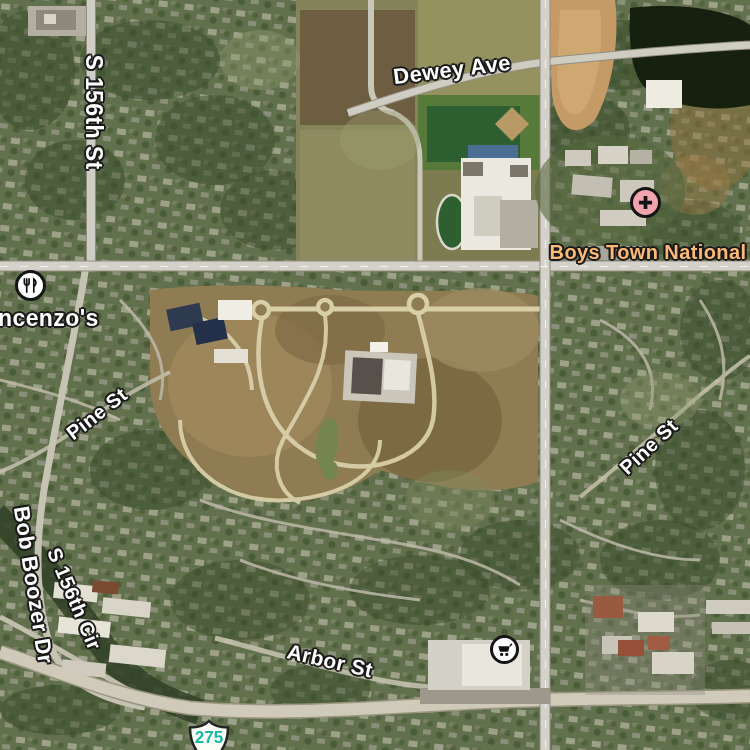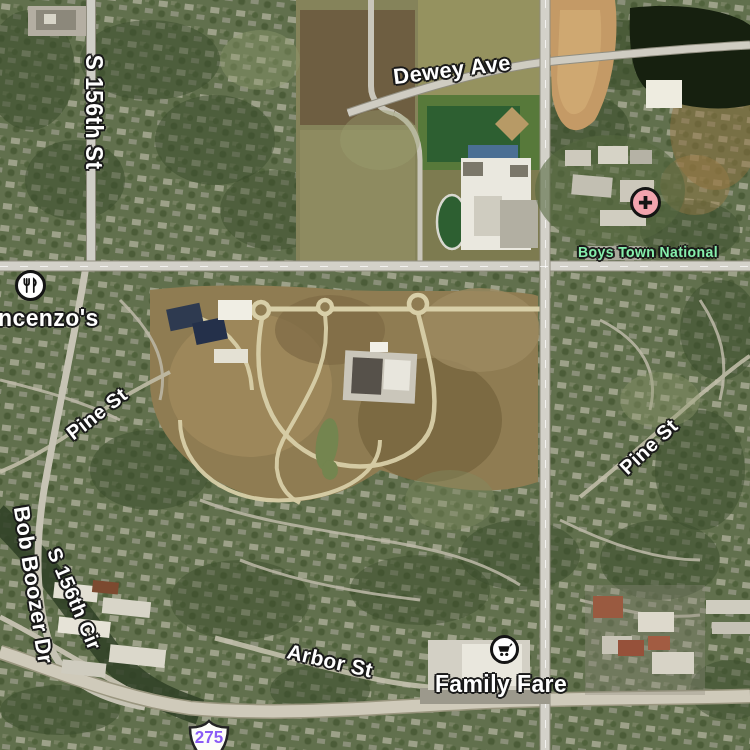--- a/index.html
+++ b/index.html
@@ -5,29 +5,29 @@
   html,body{margin:0;padding:0;background:#222;}
   #viewport{position:relative;width:750px;height:750px;overflow:hidden;
     font-family:"Liberation Sans",sans-serif;}
   .basemap{position:absolute;left:0;top:0;width:750px;height:750px;display:block;}
   .map-label{position:absolute;font-weight:bold;color:#ffffff;white-space:nowrap;
     letter-spacing:.4px;transform-origin:center;
     text-shadow:-2px -1px 0 rgba(24,24,24,.92), 2px -1px 0 rgba(24,24,24,.92),
       -2px 1px 0 rgba(24,24,24,.92), 2px 1px 0 rgba(24,24,24,.92),
       0 -2px 0 rgba(24,24,24,.92), 0 2px 0 rgba(24,24,24,.92),
       -1px 0 0 rgba(24,24,24,.92), 1px 0 0 rgba(24,24,24,.92);}
-  .poi-label{color:#86efac;text-align:center;line-height:27px;font-size:14px;}
+  .poi-label{color:#fdba74;text-align:center;line-height:27px;font-size:20px;}
   .poi-circle{position:absolute;border-radius:50%;background:#fff;border:3px solid #141414;
     box-sizing:border-box;display:flex;align-items:center;justify-content:center;}
   .poi-circle svg{display:block;}
   #hospital-marker{background:#f2a4ae;}
   #shield{position:absolute;left:185px;top:719px;width:48px;height:46px;}
   #shield svg{position:absolute;left:0;top:0;}
   #shield span{position:absolute;left:0;top:9px;width:48px;text-align:center;
-    font-size:17px;font-weight:bold;color:#8b5cf6;}
+    font-size:17px;font-weight:bold;color:#14b8a6;}
   #boys-town-label{position:absolute;left:648px;top:252px;transform:translate(-50%,-50%);}
 </style>
 </head>
 <body>
 
 <div id="viewport">
 
   <svg class="basemap" viewBox="0 0 750 750">
     <defs>
       <pattern id="suburb" width="26" height="22" patternUnits="userSpaceOnUse" patternTransform="rotate(7)">
@@ -252,21 +252,20 @@
   <div class="poi-circle" id="family-fare-marker" style="left:490px;top:635px;width:29px;height:29px;">
     <svg width="17" height="17" viewBox="-9 -9 18 18">
       <g fill="#111">
         <path d="M-6.5,-3.5 H5.5 L3.8,2.5 H-4.8 Z"></path>
         <circle cx="-3" cy="5.2" r="1.7"></circle>
         <circle cx="2.4" cy="5.2" r="1.7"></circle>
         <path d="M5,-3.8 L7.2,-6.5 L8.4,-5.6 L6.6,-3.2 Z"></path>
       </g>
     </svg>
   </div>
-  <div class="map-label" style="left:501px;top:684px;font-size:23px;transform:translate(-50%,-50%);">Family Fare</div>
 
   <div id="shield">
     <svg width="48" height="46" viewBox="0 0 48 46">
       <path d="M24,2 C28,6.5 34,8.5 43,8.5 C43,23 37,35 24,44 C11,35 5,23 5,8.5 C14,8.5 20,6.5 24,2 Z" fill="#fdfdf8" stroke="#232323" stroke-width="2.5"></path>
     </svg>
     <span>275</span>
   </div>
 
 </div>
 

